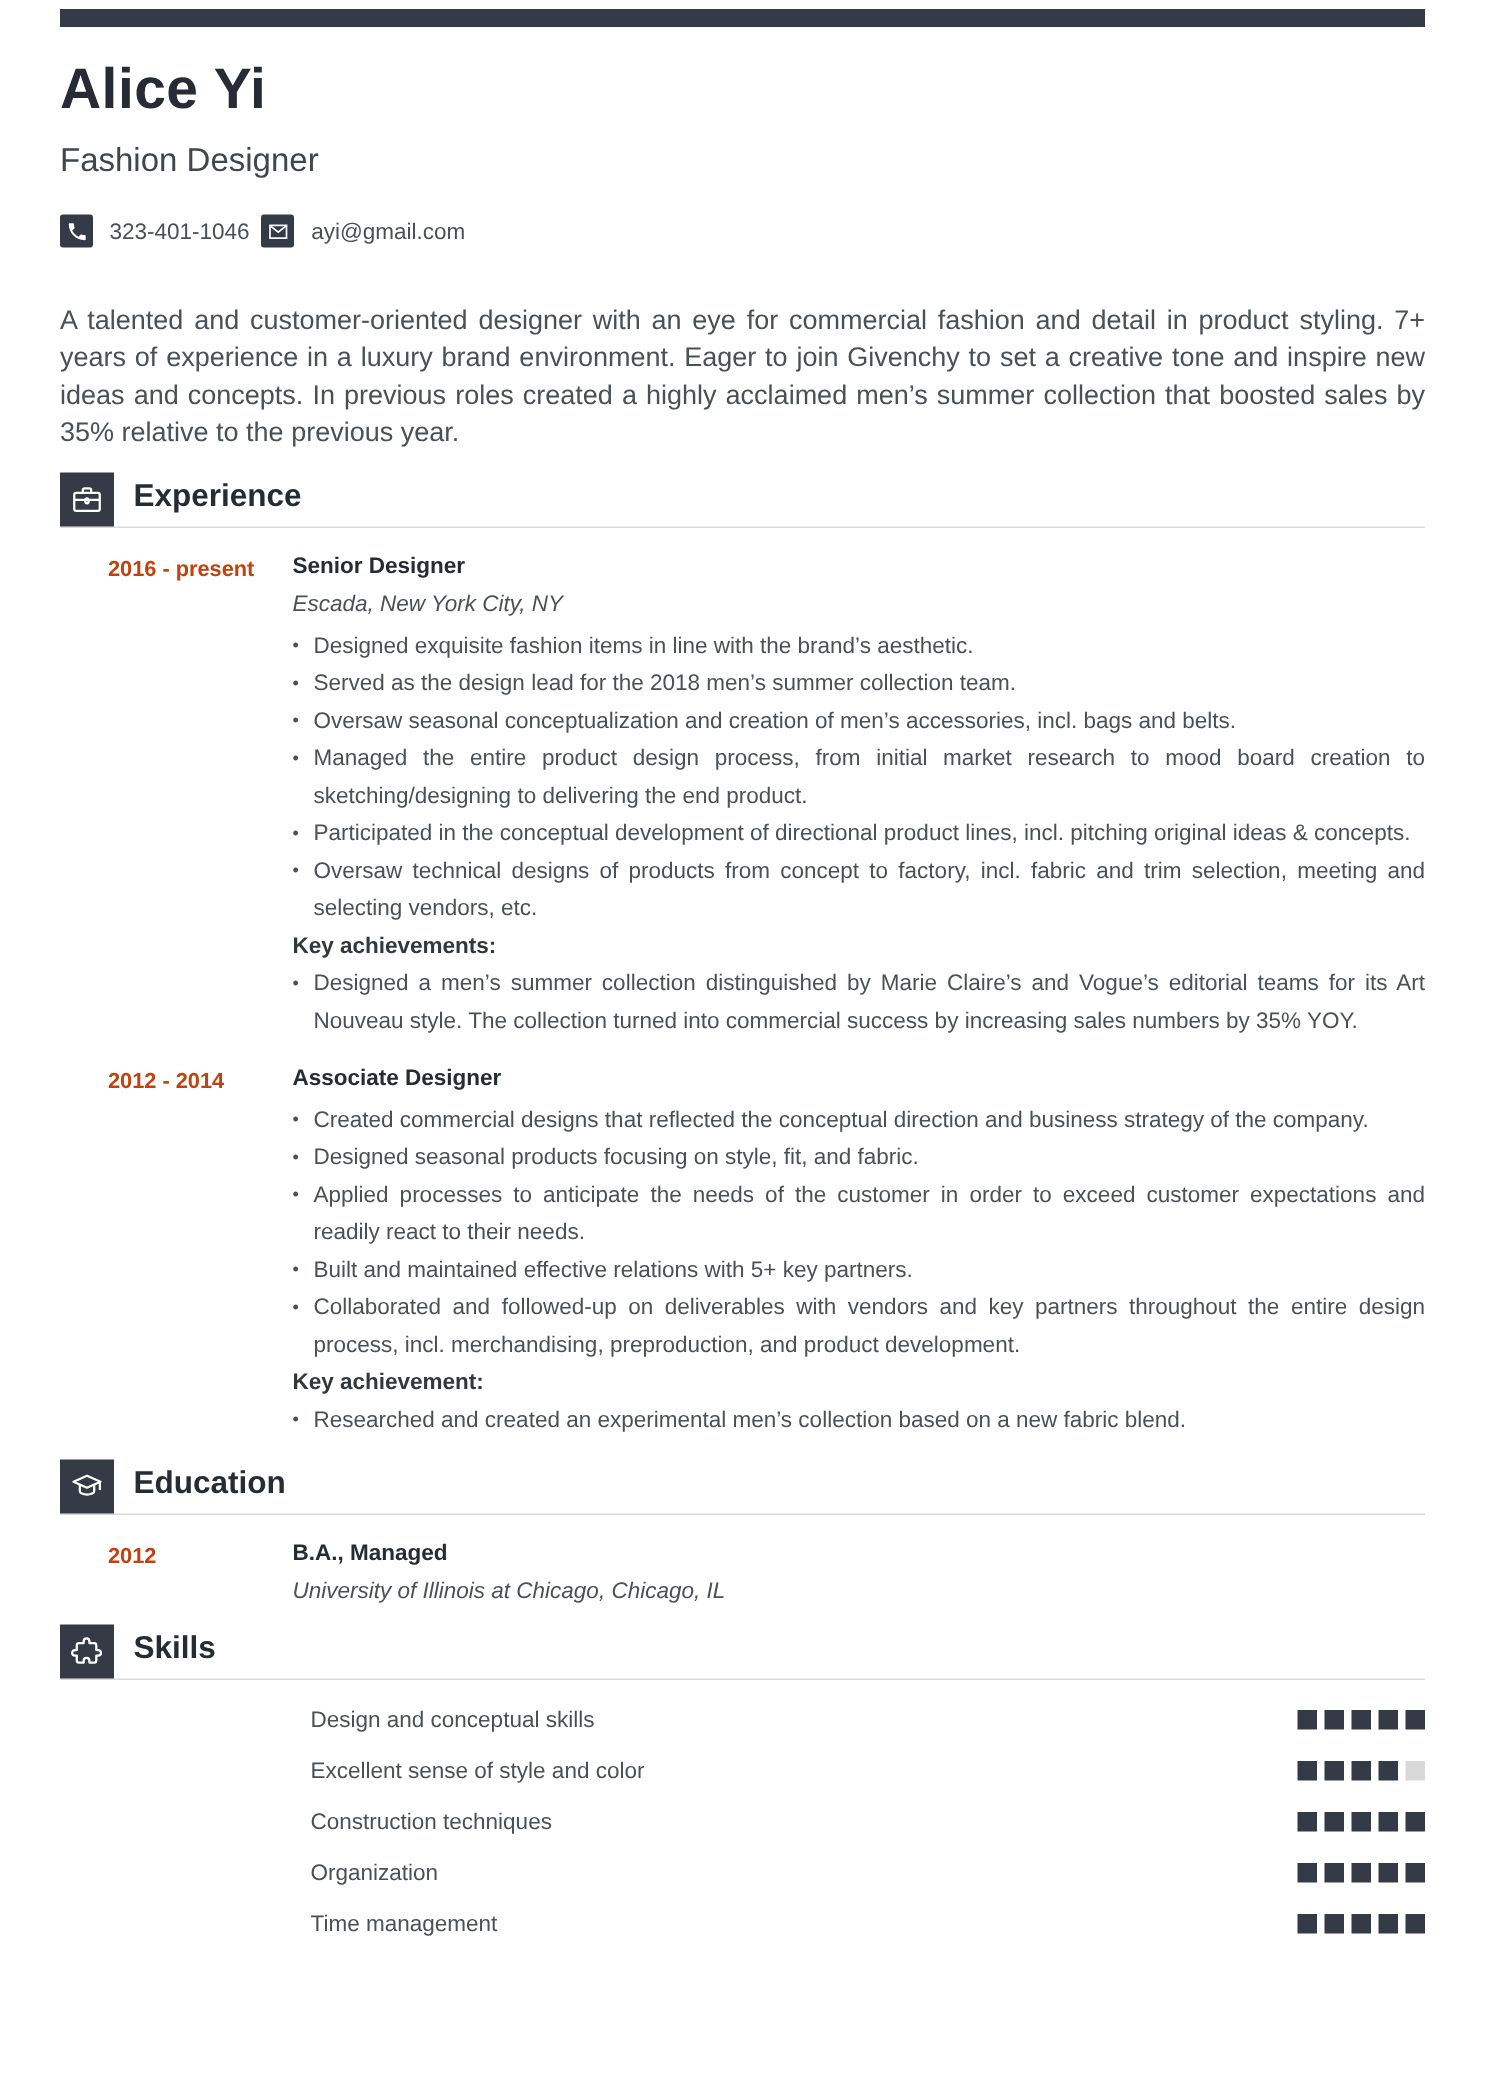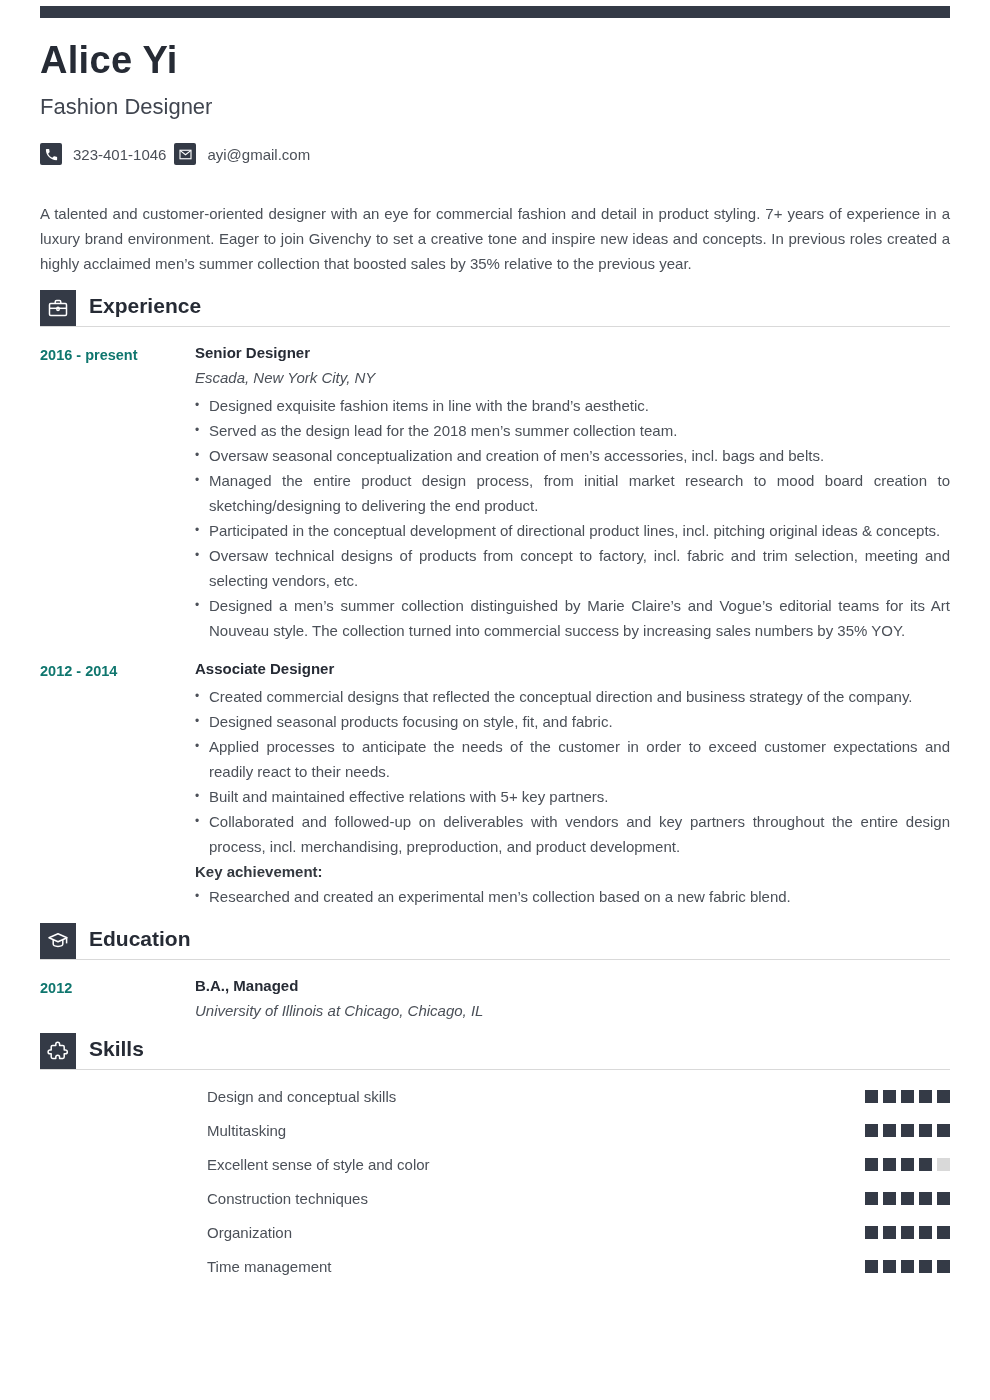--- a/index.html
+++ b/index.html
@@ -13,29 +13,29 @@
   .top-bar { height: 12px; background: var(--accent, #343a46); }
 
   .name { margin-top: 21px; font-size: 38px; font-weight: 700; color: var(--heading, #262b35); letter-spacing: .3px; }
   .subtitle { margin-top: 12px; font-size: 22px; color: #40454f; }
 
   .contact { margin-top: 23px; display: flex; flex-direction: row; gap: 8px; }
   .contact-row { display: flex; align-items: center; gap: 11px; font-size: 15px; color: var(--body, #4b5058); }
   .cicon { width: 22px; height: 22px; border-radius: 2px; background: var(--accent, #343a46); display: flex; align-items: center; justify-content: center; flex: none; }
   .cicon svg { width: 15px; height: 15px; display: block; }
 
-  .summary { margin-top: 36px; font-size: 15px; line-height: 25px; color: var(--body, #4b5058); text-align: justify; }
+  .summary { margin-top: 36px; font-size: 18px; line-height: 25px; color: var(--body, #4b5058); text-align: justify; }
 
   .section-header { margin-top: 14px; display: flex; align-items: center; border-bottom: 1px solid var(--divider, #d9d9d9); text-align: right; }
   .sicon { width: 36px; height: 36px; background: var(--accent, #343a46); display: flex; align-items: center; justify-content: center; flex: none; }
   .sicon svg { width: 24px; height: 24px; display: block; }
   .section-title { margin-left: 13px; font-size: 21px; font-weight: 700; color: var(--heading, #262b35); position: relative; top: -2px; }
 
   .entry { display: grid; grid-template-columns: 155px 1fr; padding-top: 17px; }
-  .entry-dates { font-size: 14.5px; font-weight: 700; color: #0f766e; padding-top: 3px; }
+  .entry-dates { font-size: 14.5px; font-weight: 700; color: #c2410c; padding-top: 3px; margin-left: 32px; }
   .entry-role { font-size: 15px; font-weight: 700; color: var(--heading, #262b35); }
   .entry-company { margin-top: 8px; font-size: 15px; font-style: italic; color: var(--body, #4b5058); }
 
   .bullets { list-style: none; margin-top: 7px; }
   .bullets li { display: flex; font-size: 15px; line-height: 25px; color: var(--body, #4b5058); }
   .bullet-marker { flex: none; width: 14px; font-size: 12px; }
   .bullet-text { flex: 1; text-align: justify; }
   .ach-label { font-size: 15px; line-height: 25px; font-weight: 700; color: #33383f; }
 
   .skills-list { margin-top: 9px; }
@@ -114,20 +114,21 @@
             </li>
             <li>
               <span class="bullet-marker">•</span>
               <span class="bullet-text">Participated in the conceptual development of directional product lines, incl. pitching original ideas &amp; concepts.</span>
             </li>
             <li>
               <span class="bullet-marker">•</span>
               <span class="bullet-text">Oversaw technical designs of products from concept to factory, incl. fabric and trim selection, meeting and selecting vendors, etc.</span>
             </li>
           </ul>
+          <div class="ach-label">Key achievements:</div>
           <ul class="bullets" style="margin-top: 0px;">
             <li>
               <span class="bullet-marker">•</span>
               <span class="bullet-text">Designed a men’s summer collection distinguished by Marie Claire’s and Vogue’s editorial teams for its Art Nouveau style. The collection turned into commercial success by increasing sales numbers by 35% YOY.</span>
             </li>
           </ul>
         </div>
       </div>
       <div class="entry">
         <div class="entry-dates">2012 - 2014</div>
@@ -199,30 +200,20 @@
         <span class="skill-label">Design and conceptual skills</span>
         <span class="skill-rating">
           <span class="skill-sq filled"></span>
           <span class="skill-sq filled"></span>
           <span class="skill-sq filled"></span>
           <span class="skill-sq filled"></span>
           <span class="skill-sq filled"></span>
         </span>
       </div>
       <div class="skill-row">
-        <span class="skill-label">Multitasking</span>
-        <span class="skill-rating">
-          <span class="skill-sq filled"></span>
-          <span class="skill-sq filled"></span>
-          <span class="skill-sq filled"></span>
-          <span class="skill-sq filled"></span>
-          <span class="skill-sq filled"></span>
-        </span>
-      </div>
-      <div class="skill-row">
         <span class="skill-label">Excellent sense of style and color</span>
         <span class="skill-rating">
           <span class="skill-sq filled"></span>
           <span class="skill-sq filled"></span>
           <span class="skill-sq filled"></span>
           <span class="skill-sq filled"></span>
           <span class="skill-sq empty"></span>
         </span>
       </div>
       <div class="skill-row">

